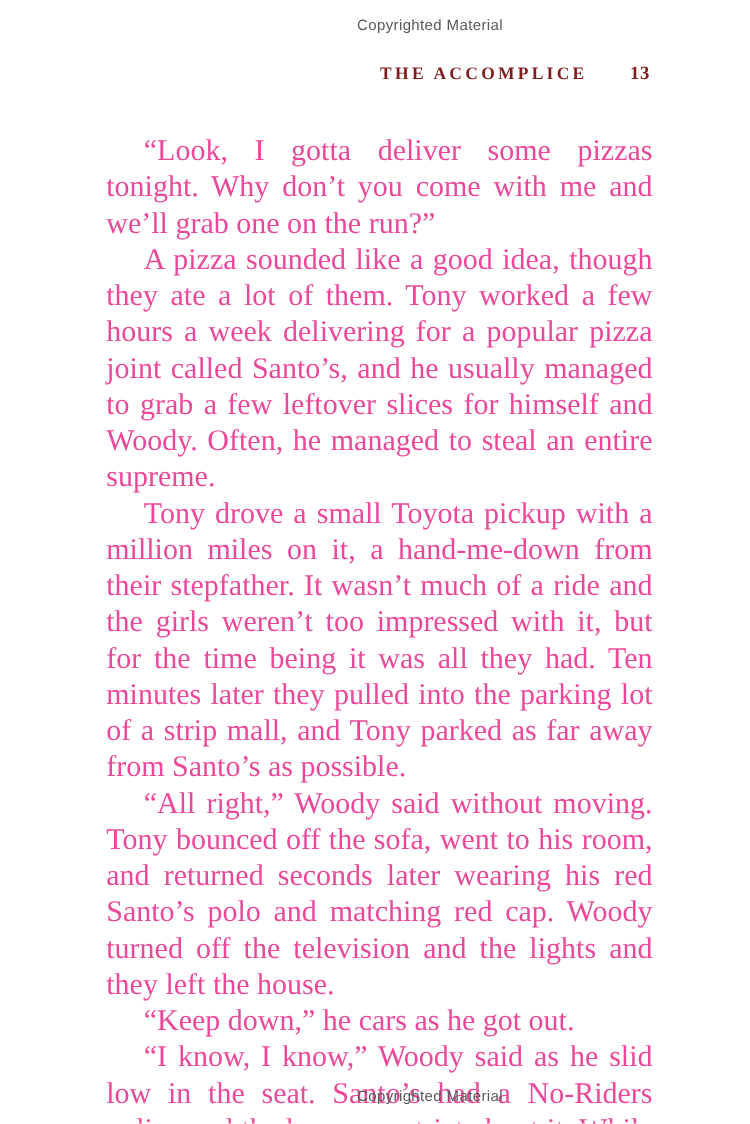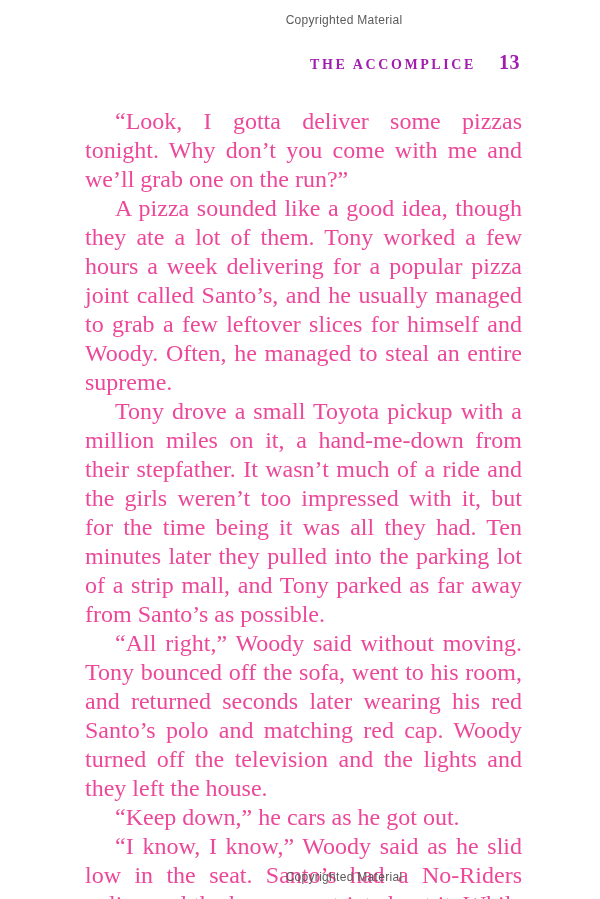--- a/index.html
+++ b/index.html
@@ -31,30 +31,30 @@
   .copyright.bottom { bottom: 15px; }
 
   .running-head {
     position: absolute;
     top: 51px;
     left: 85px;
     right: 80px;
     display: flex;
     justify-content: flex-end;
     align-items: baseline;
-    gap: 23px;
-    color: #a21caf;
+    gap: 34px;
+    color: #7f1d1d;
     font-weight: bold;
   }
   .head-title {
     font-size: 14px;
     letter-spacing: 2.6px;
   }
   .head-page {
-    font-size: 20px;
+    font-size: 15px;
     letter-spacing: 0.5px;
   }
 
   .body-text {
     position: absolute;
     top: 107px;
     left: 85px;
     width: 437px;
     font-size: 24px;
     line-height: 29px;

